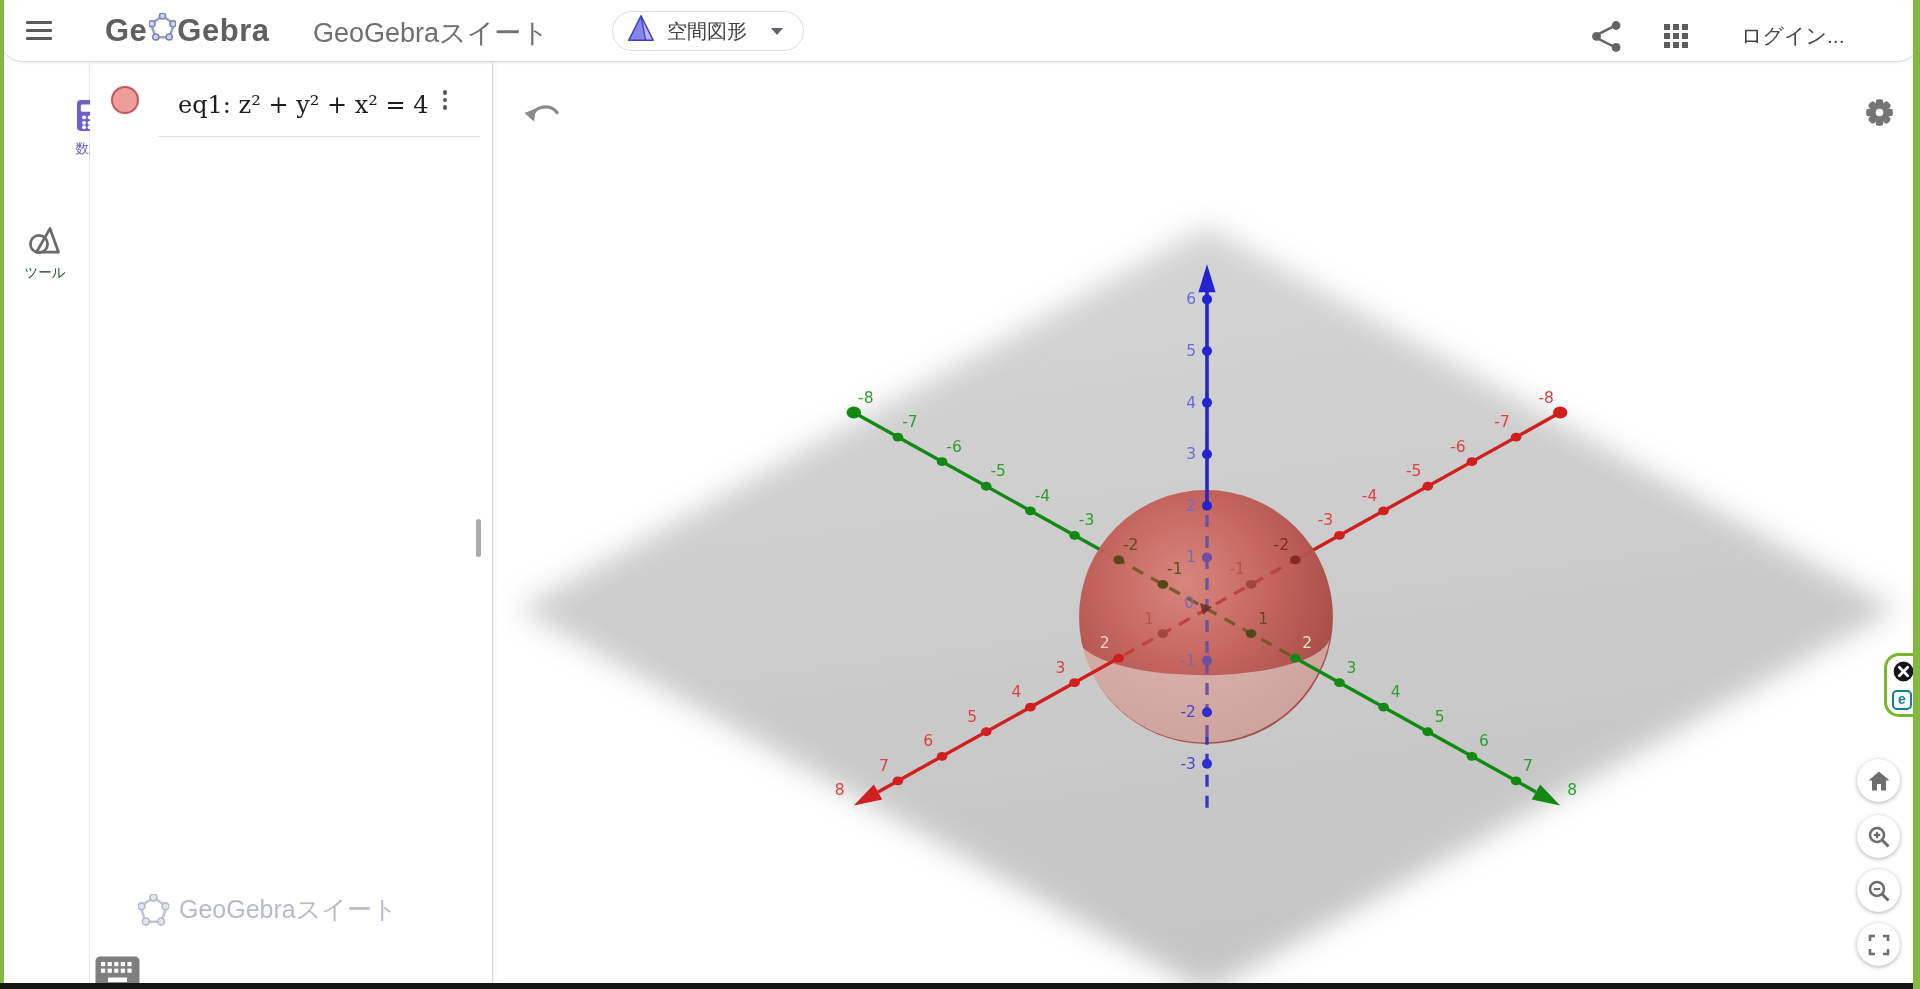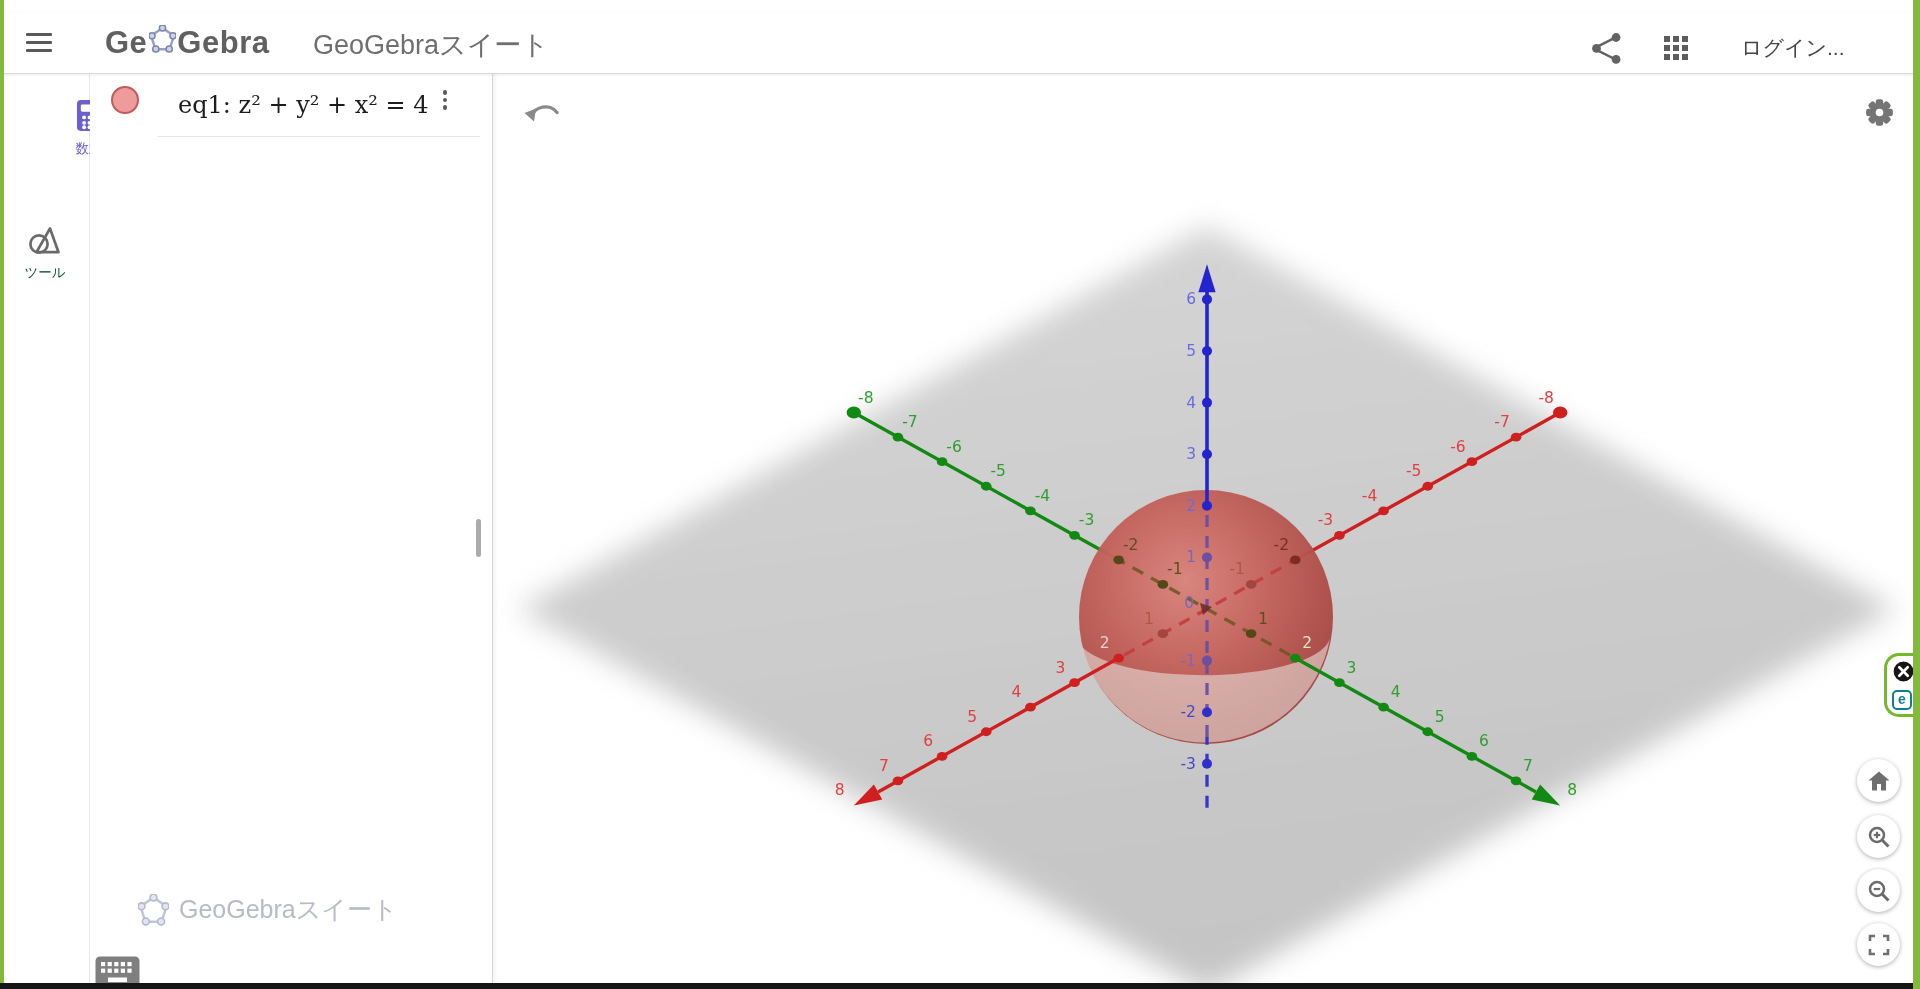--- a/index.html
+++ b/index.html
@@ -1,22 +1,22 @@
 <!DOCTYPE html>
 <html><head>
 <meta charset="utf-8">
 <style>
   * { box-sizing: border-box; margin: 0; padding: 0; }
   html,body { width:1920px; height:989px; overflow:hidden; }
   body { font-family:"Liberation Sans", sans-serif; background:#fff; }
   .app { position:relative; width:1920px; height:989px; background:#fff; overflow:hidden; }
 
   
-  .header { position:absolute; left:0; top:12px; width:1920px; height:62px; background:#fff;
-            border-bottom:1px solid #d9d9d9; box-shadow:0 1px 3px rgba(0,0,0,.08); z-index:6; }
+  .header { position:absolute; left:0; top:0; width:1920px; height:62px; background:#fff;
+            border-bottom:1px solid #d9d9d9; box-shadow:0 1px 3px rgba(0,0,0,.08); z-index:6;border-radius:23px; }
   .hamburger { position:absolute; left:26px; top:21px; width:26px; height:20px; cursor:pointer; }
   .hamburger span { display:block; height:2.7px; background:#5a5a5a; margin-bottom:5.3px; border-radius:1px; }
   .logo { position:absolute; left:105px; top:11px; height:40px; display:flex; align-items:center;
           font-size:31px; font-weight:600; color:#606060; letter-spacing:.5px; }
   .logo svg { margin:0 1px 0 2px; }
   .app-title { position:absolute; left:313px; top:15px; font-size:27px; color:#6f6f6f; }
   .perspective-pill { position:absolute; left:612px; top:11px; height:40px; padding:0 20px 0 12px;
           border:1px solid #dadce0; border-radius:20px; display:flex; align-items:center; background:#fff; cursor:pointer; }
   .perspective-pill .plabel { font-size:20px; color:#3f3f3f; margin-left:10px; }
   .caret { width:0; height:0; border-left:6px solid transparent; border-right:6px solid transparent;
@@ -102,20 +102,32 @@
             <circle cx="6.8" cy="24" r="3.1"></circle>
               <circle cx="3" cy="10.8" r="3.1"></circle>
           </g>
         </svg>
       </span>
       <span>Gebra</span>
     </div>
 
     <div class="app-title">GeoGebraスイート</div>
 
+    <div class="perspective-pill">
+      <span>
+        <svg width="32" height="34" viewBox="0 0 34 34">
+          <polygon points="17,3 4,29 22,29" fill="#8785ec"></polygon>
+          <polygon points="17,3 22,29 30,29" fill="#b9b8f6"></polygon>
+          <polygon points="17,3 4,29 30,29" fill="none" stroke="#4340bd" stroke-width="1.6" stroke-linejoin="round"></polygon>
+          <line x1="17" y1="3" x2="22" y2="29" stroke="#4340bd" stroke-width="1.4"></line>
+        </svg>
+      </span>
+      <span class="plabel">空間図形</span>
+      <span class="caret"></span>
+    </div>
 
     <div class="hdr-btn" style="left:1586px;">
       <svg width="42" height="42" viewBox="0 0 44 44">
         <line x1="13" y1="20" x2="29" y2="12" stroke="#636363" stroke-width="2.6"></line>
         <line x1="13" y1="25" x2="29" y2="33" stroke="#636363" stroke-width="2.6"></line>
         <circle cx="11" cy="22.5" r="4.6" fill="#636363"></circle>
         <circle cx="31.5" cy="11" r="4.6" fill="#636363"></circle>
         <circle cx="31.5" cy="34" r="4.6" fill="#636363"></circle>
       </svg>
     </div>

